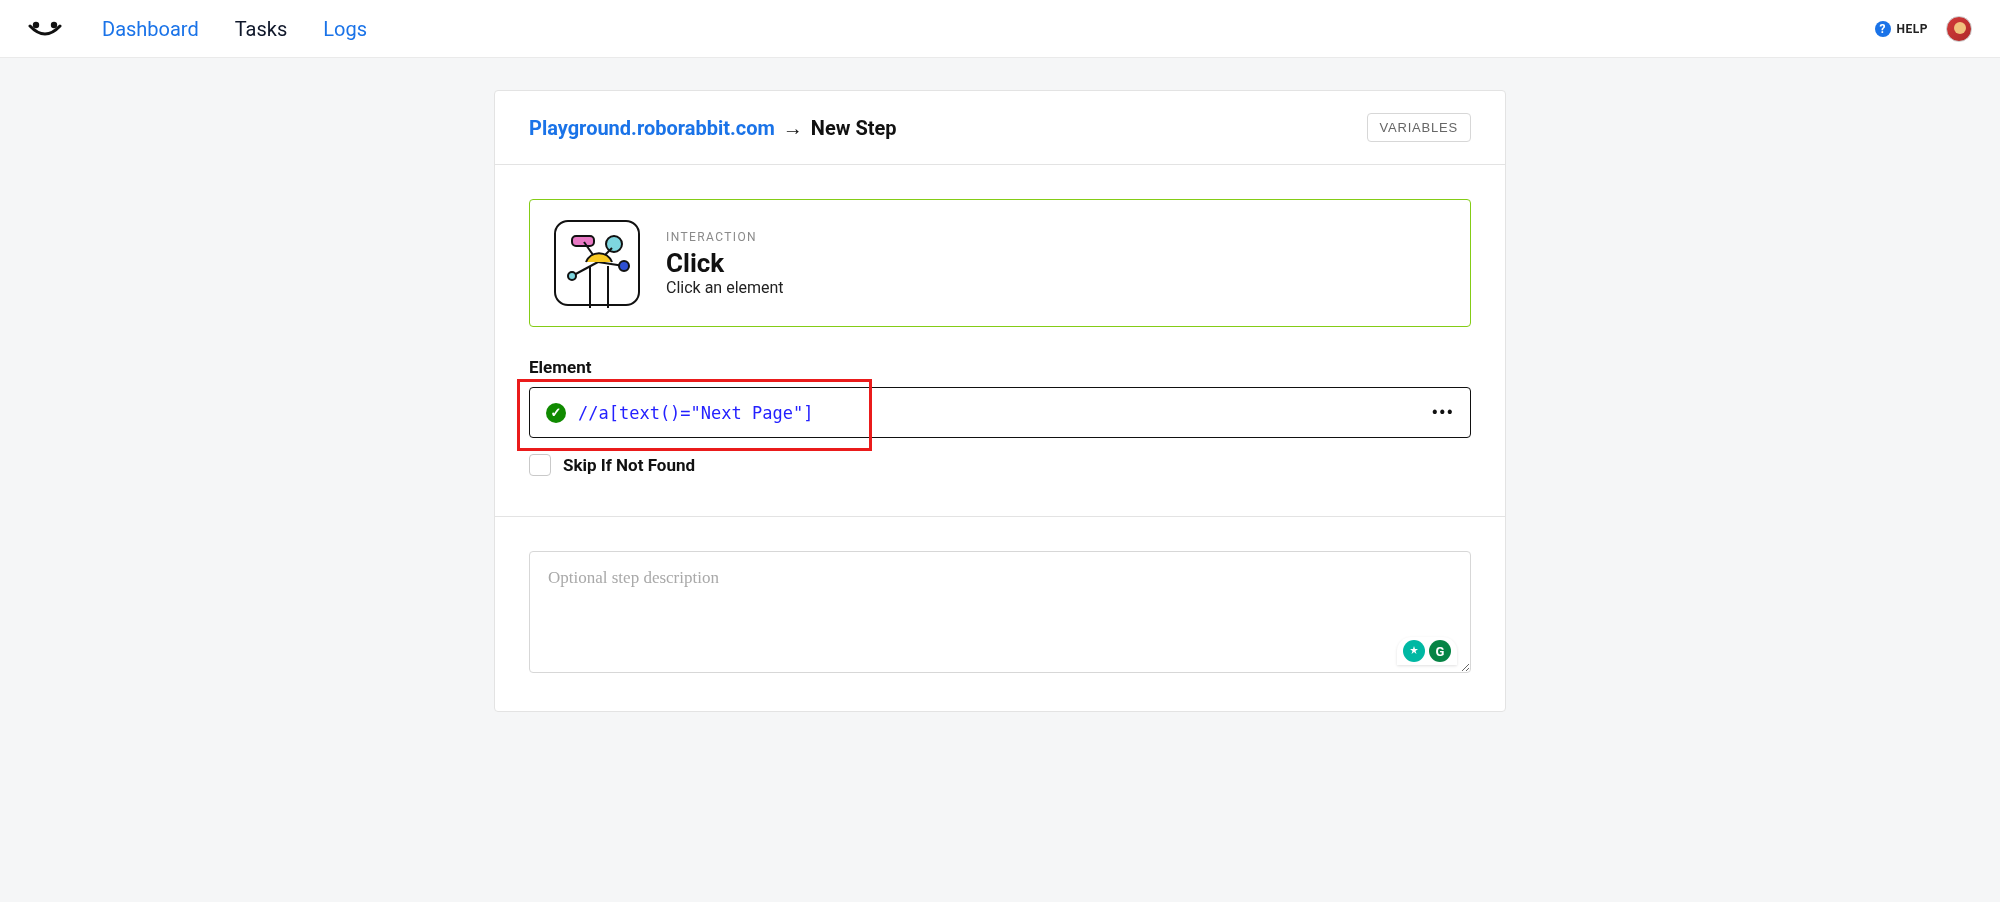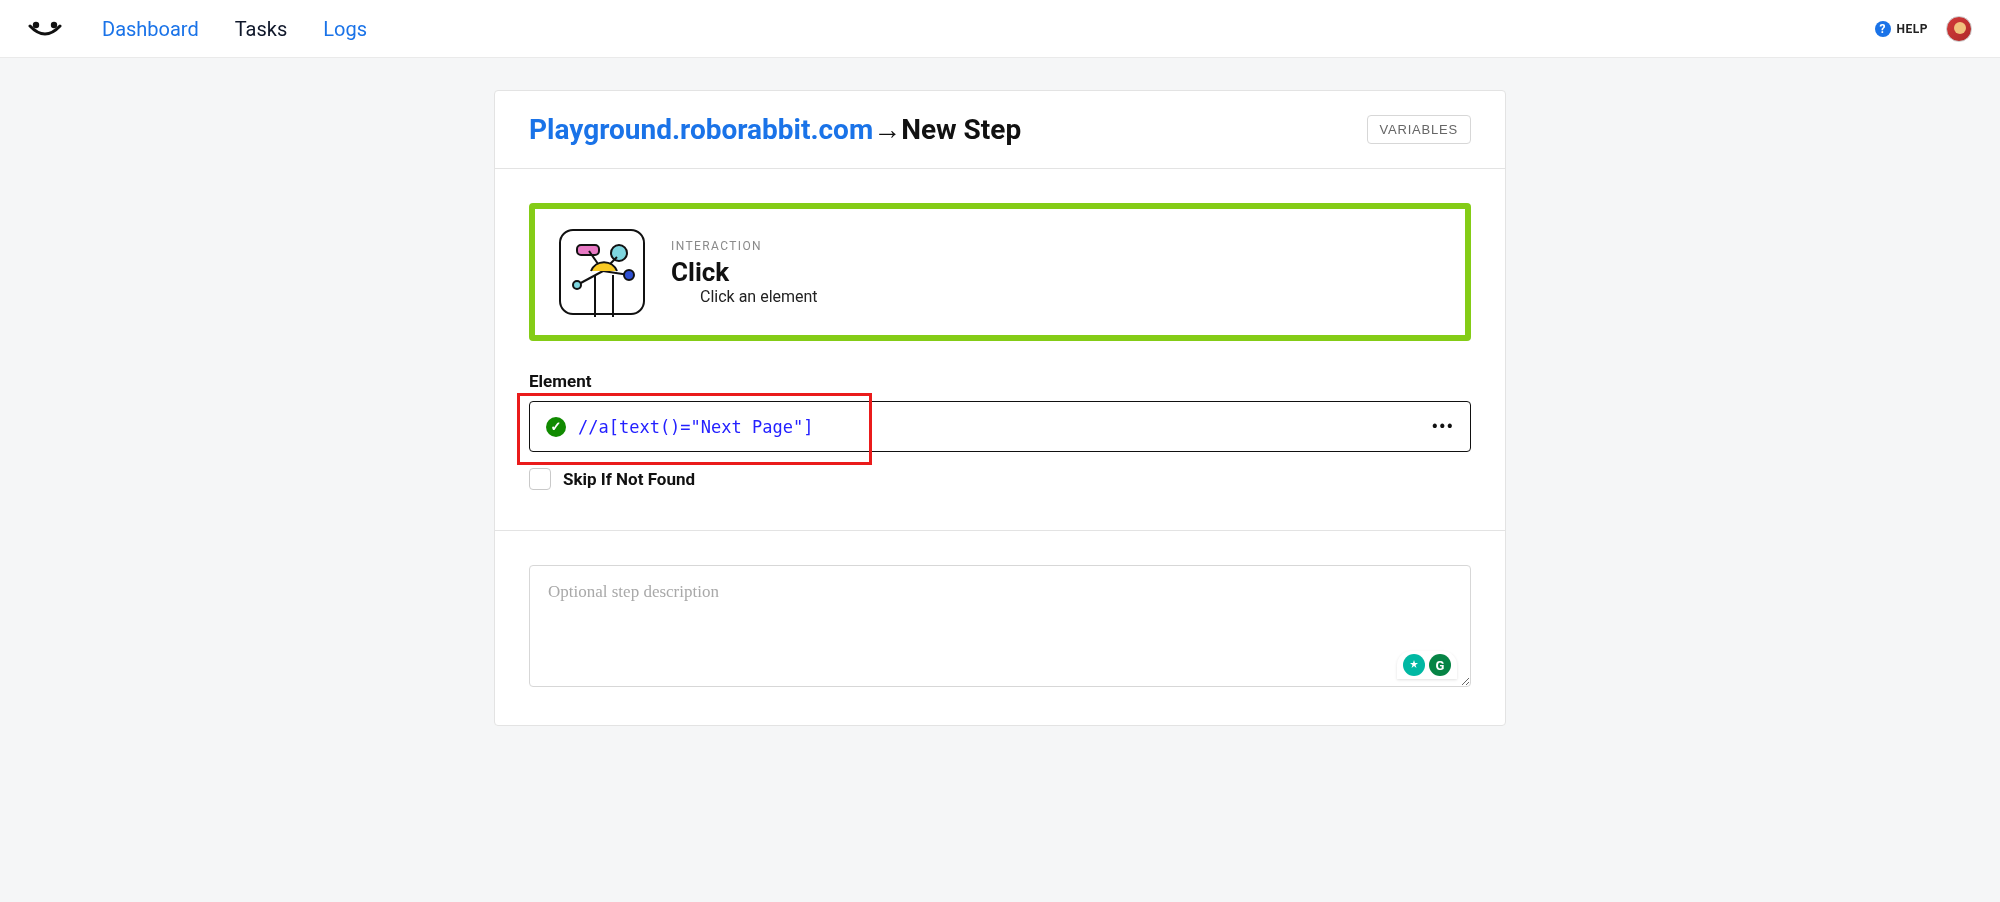--- a/index.html
+++ b/index.html
@@ -94,24 +94,25 @@
       overflow: visible;
     }
     .page-header {
       display: flex;
       align-items: center;
       justify-content: space-between;
       padding: 22px 34px;
       border-bottom: 1px solid #e3e3e3;
     }
     .breadcrumb {
-      font-size: 28px;
-      font-weight: 700;
-      display: flex;
-      align-items: center;
+      font-size: 20px;
+      font-weight: 700;
+      display: flex;
+      align-items: center;
+      gap: 8px;
     }
     .breadcrumb-link {
       color: #1a73e8;
       cursor: pointer;
     }
     .breadcrumb-arrow {
       color: #111;
       font-weight: 700;
     }
     .breadcrumb-current {
@@ -124,21 +125,21 @@
       font-size: 13px;
       letter-spacing: .8px;
       color: #666;
       background: #fff;
       cursor: pointer;
     }
     .content {
       padding: 34px;
     }
     .step-card {
-      border: 6px solid #84cc16;
+      border: 1px solid #84cc16;
       border-radius: 4px;
       padding: 20px 24px;
       display: flex;
       align-items: center;
       gap: 26px;
     }
     .step-icon-box {
       width: 86px;
       height: 86px;
       border: 2px solid #111;
@@ -154,21 +155,20 @@
       text-transform: uppercase;
       margin-bottom: 4px;
     }
     .step-title {
       font-size: 26px;
       font-weight: 700;
     }
     .step-desc {
       font-size: 16px;
       color: #222;
-      margin-left: 29px;
     }
     .field-label {
       font-size: 17px;
       font-weight: 700;
       margin-top: 30px;
       margin-bottom: 10px;
     }
     .element-wrapper {
       position: relative;
     }

